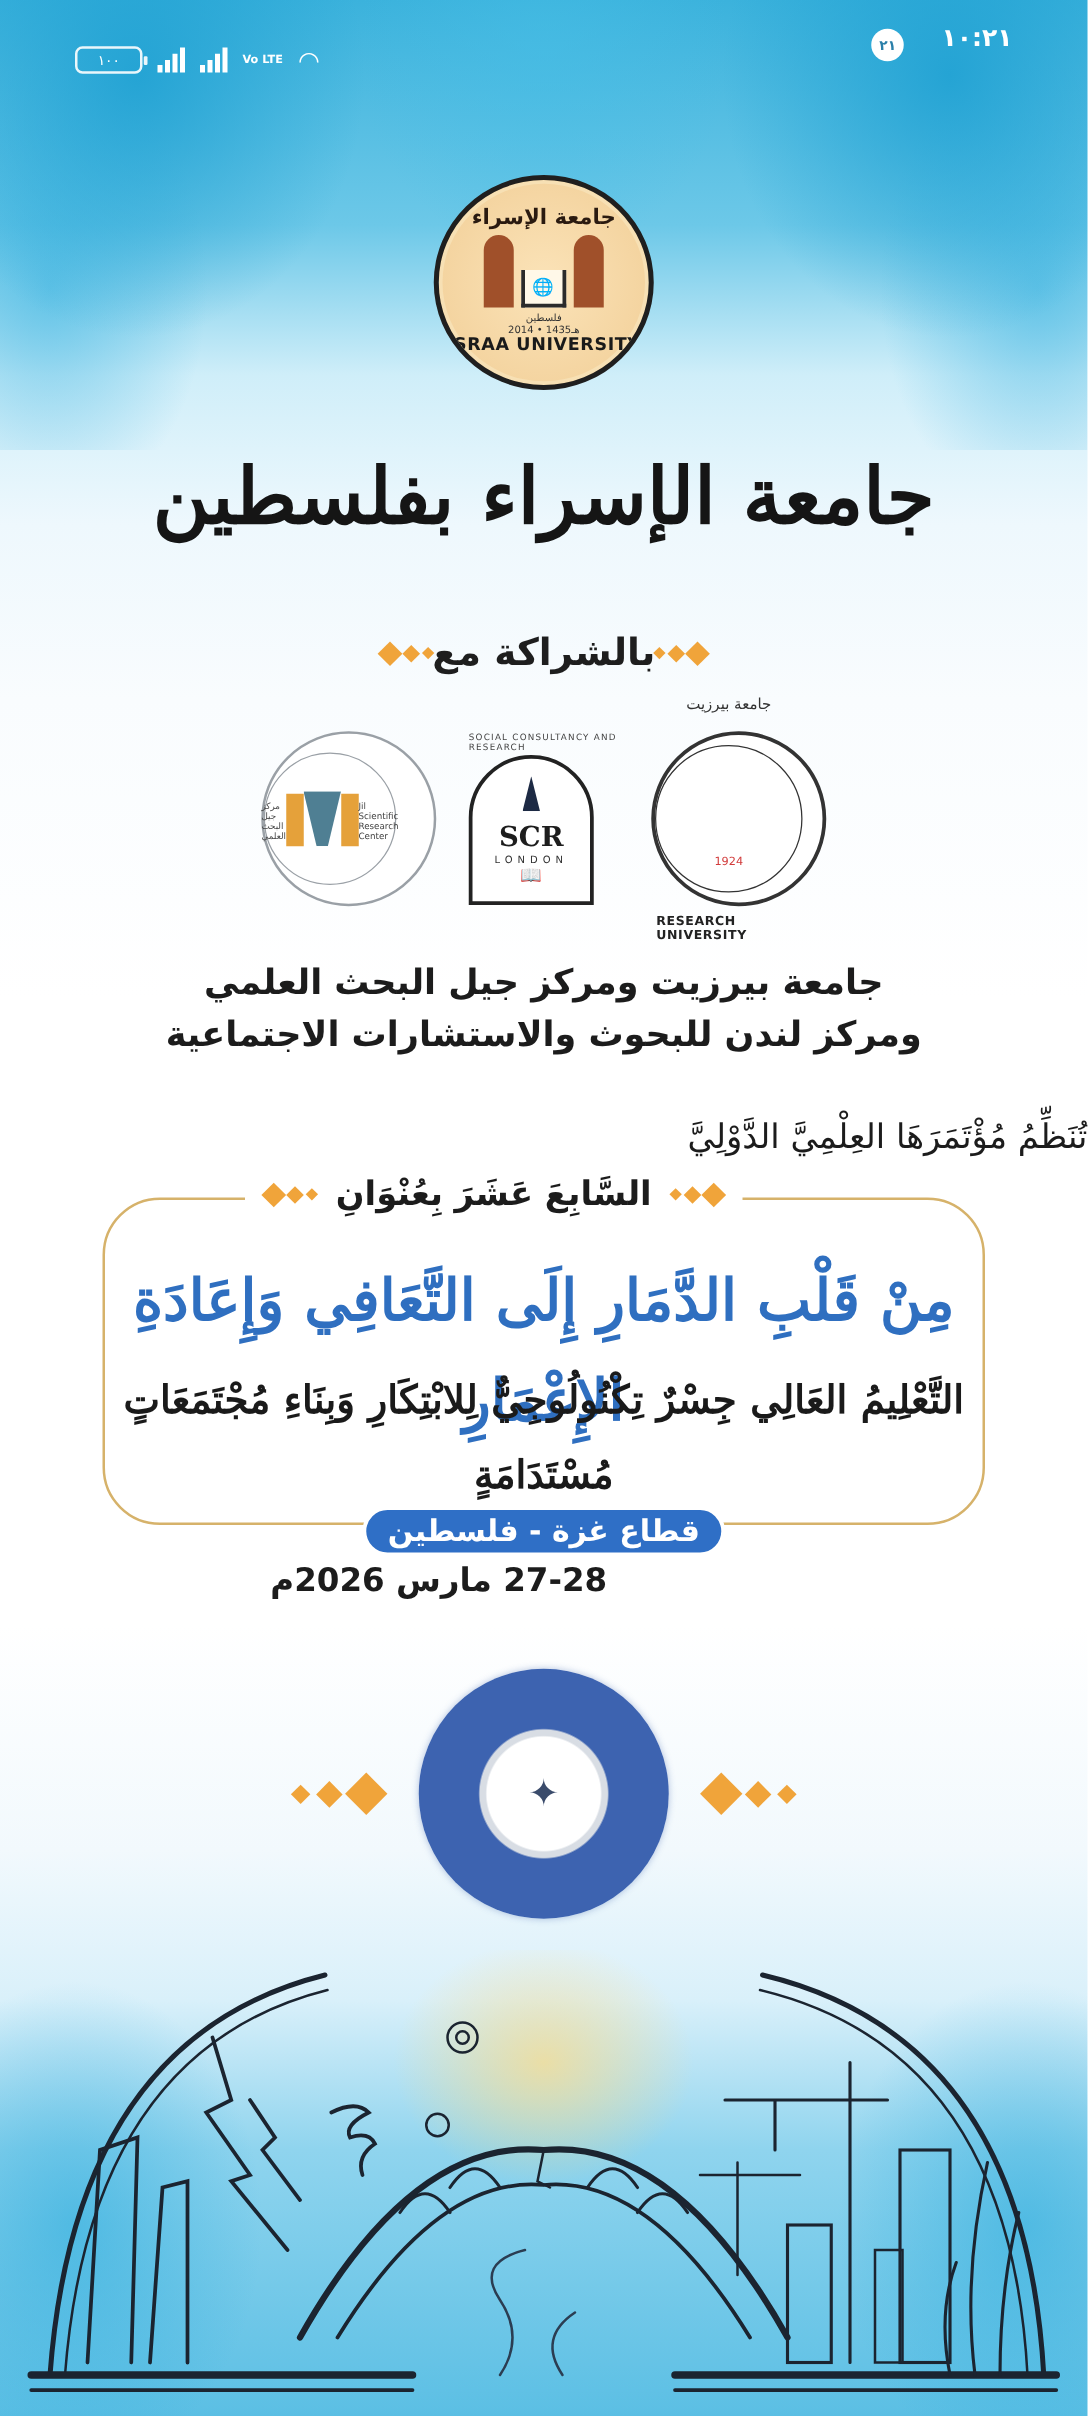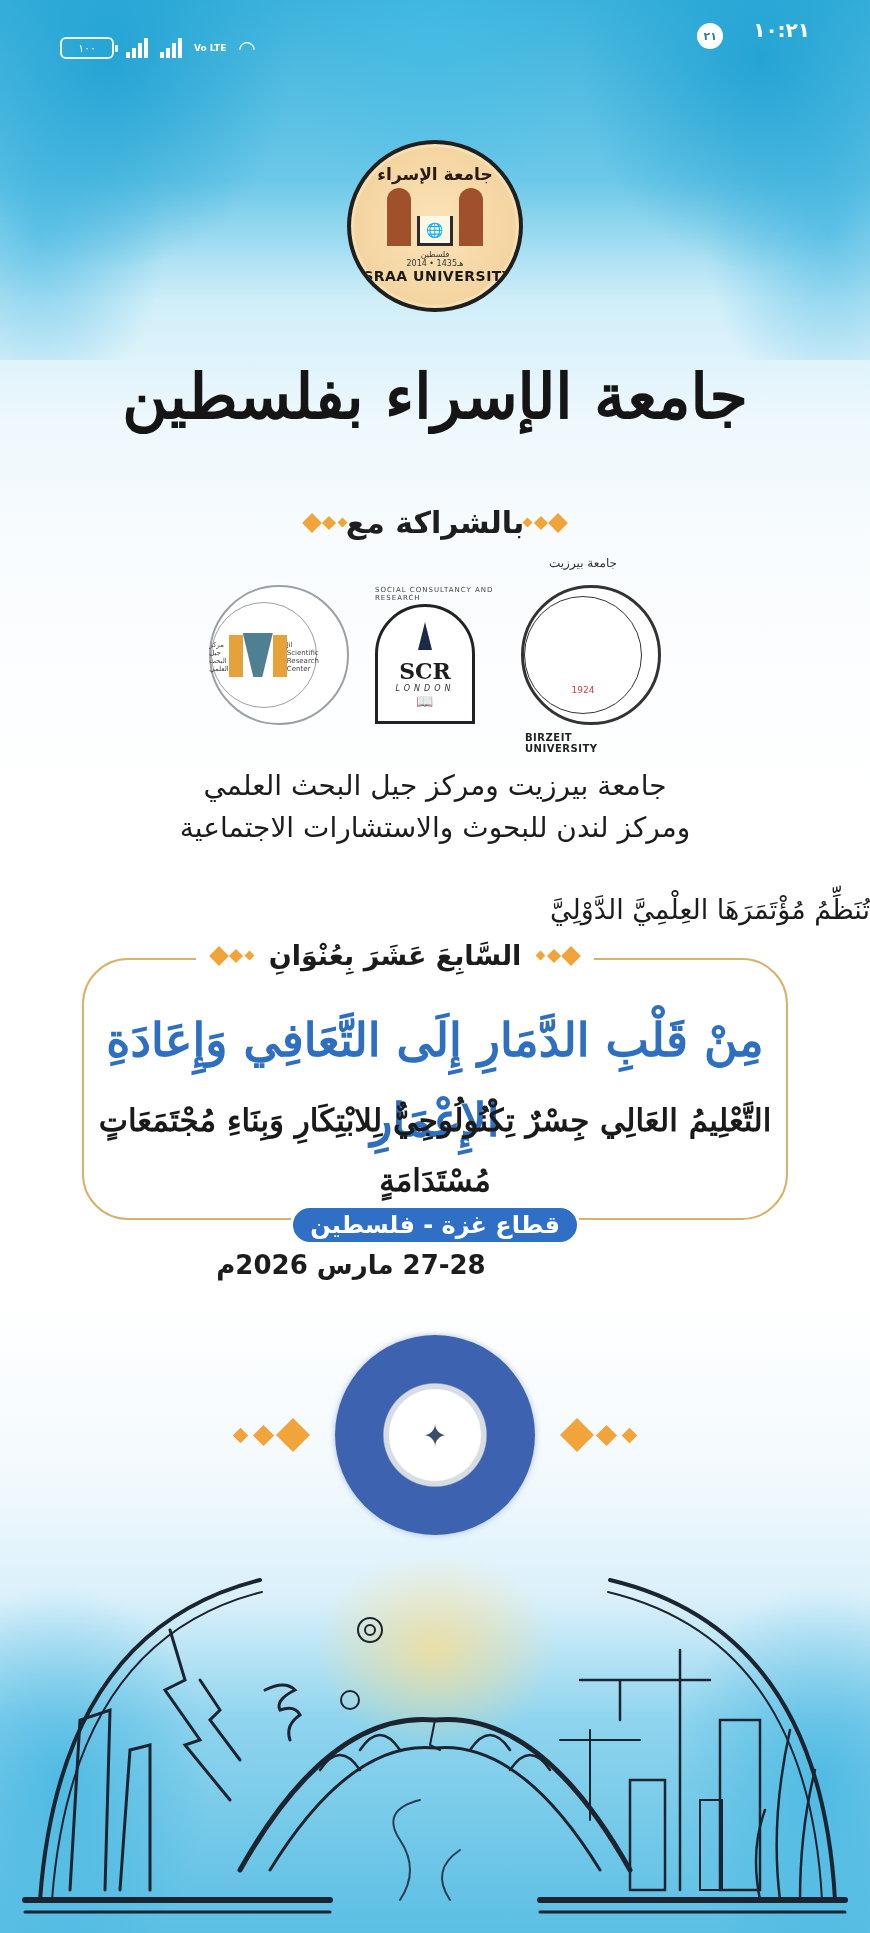--- a/index.html
+++ b/index.html
@@ -97,34 +97,34 @@
   .jil-mark .bar { width: 14px; height: 42px; background: #e5a13a; }
   .jil-mark .fig { width: 30px; height: 44px; background: #4f7f93; clip-path: polygon(0 0, 100% 0, 65% 100%, 35% 100%); }
   .jil-text { font-size: 7px; color: #444; margin-top: 4px; }
   .plogo.scr { border-radius: 0; background: transparent; width: 120px; }
   .scr-arch {
     width: 100px; height: 120px; border: 3px solid #222; border-radius: 50px 50px 0 0; background: #fff;
     display: flex; flex-direction: column; align-items: center; justify-content: flex-end; padding-bottom: 12px;
   }
   .scr-arch .tower { width: 14px; height: 28px; background: #1d2a44; margin-bottom: 8px; clip-path: polygon(50% 0, 100% 100%, 0 100%); }
   .scr-arch .scr-name { font-family: "DejaVu Serif", serif; font-size: 22px; font-weight: bold; color: #1d1d1d; }
-  .scr-arch .scr-city { font-size: 8px; letter-spacing: 4px; color: #333; font-style: italic; }
+  .scr-arch .scr-city { font-size: 8px; letter-spacing: 4px; color: #333; }
   .scr-arch .scr-book { font-size: 14px; color: #222; }
   .scr-arc-text { font-size: 7px; color: #444; letter-spacing: 1px; margin-bottom: 2px; }
   .plogo.birzeit { border: 3px solid #333; }
   .plogo.birzeit .inner { width: 118px; height: 118px; border-radius: 50%; border: 1.5px solid #333; display: flex; flex-direction: column; align-items: center; justify-content: center; gap: 37px; }
   .bz-arabic { font-family: "DejaVu Serif", serif; font-size: 12px; color: #333; }
   .bz-tree { width: 52px; height: 34px; background: radial-gradient(ellipse at center, #2e8b2e 0%, #1f7a1f 60%, #1a5f1a 100%); border-radius: 50% 50% 40% 40%; margin: 4px 0 0; }
   .bz-trunk { width: 6px; height: 8px; background: #4a3a1a; }
   .bz-year { font-size: 9px; color: #d23b3b; }
   .bz-name { font-size: 10px; font-weight: bold; color: #222; letter-spacing: 0.5px; }
 
   .partners-text {
     position: absolute; left: 0; top: 765px; width: 870px; text-align: center; direction: rtl;
-    font-size: 28px; font-weight: normal; color: #1c1c1c; line-height: 42px;
+    font-size: 28px; font-weight: bold; color: #1c1c1c; line-height: 42px;
   }
 
   .organizes {
     position: absolute; left: 0; top: 890px; width: 870px; text-align: right; direction: rtl;
     font-size: 27px; font-weight: normal; color: #1c1c1c; line-height: 40px;
   }
 
   
   .frame {
     position: absolute; left: 82px; top: 958px; width: 706px; height: 262px;
@@ -256,21 +256,21 @@
       <div class="scr-city">LONDON</div>
       <div class="scr-book">📖</div>
     </div>
   </div>
   <div class="plogo birzeit">
     <div class="inner">
       <div class="bz-arabic">جامعة بيرزيت</div>
       <div class="bz-tree"></div>
       <div class="bz-trunk"></div>
       <div class="bz-year">1924</div>
-      <div class="bz-name">BIRZEIT UNIVERSITY</div>
+      <div class="bz-name">RESEARCH UNIVERSITY</div>
     </div>
   </div>
 </div>
 
 <div class="partners-text">
   <div>جامعة بيرزيت ومركز جيل البحث العلمي</div>
   <div>ومركز لندن للبحوث والاستشارات الاجتماعية</div>
 </div>
 
 <div class="organizes">تُنَظِّمُ مُؤْتَمَرَهَا العِلْمِيَّ الدَّوْلِيَّ</div>

